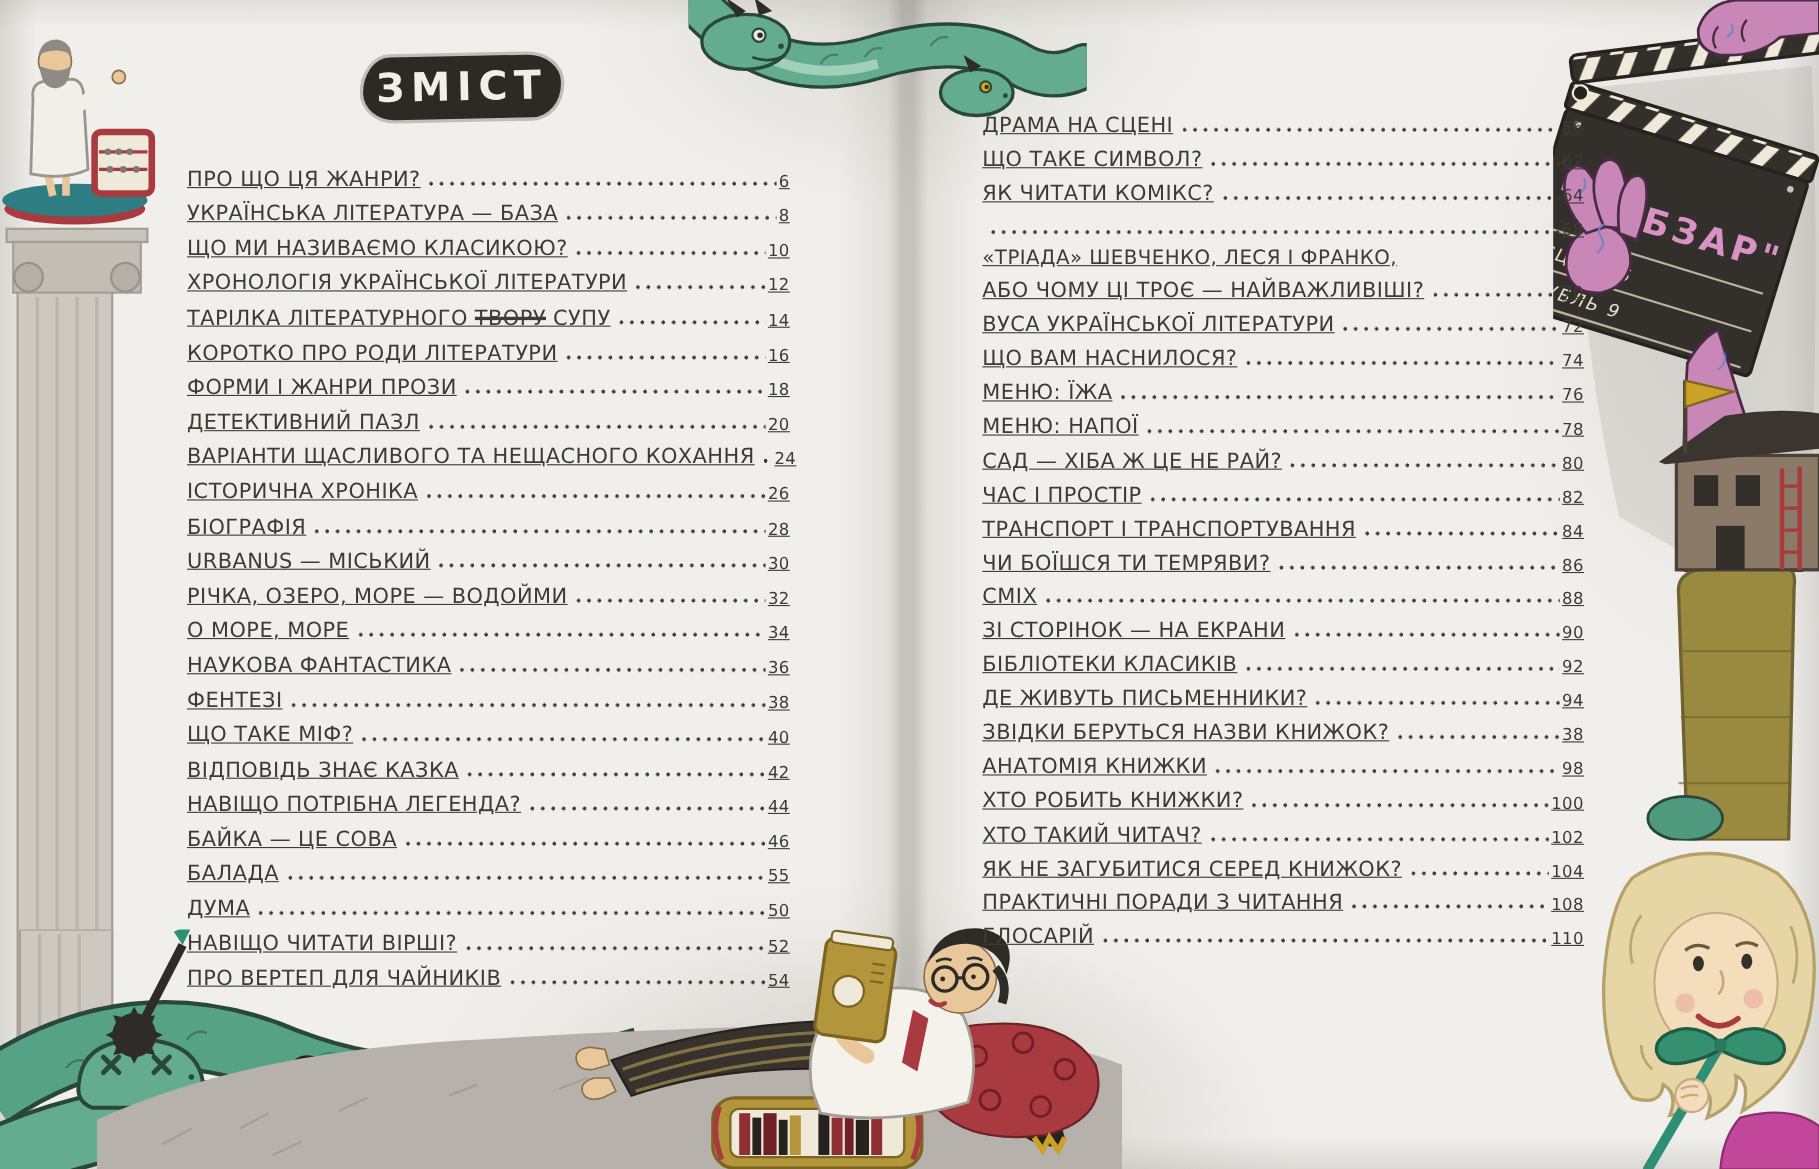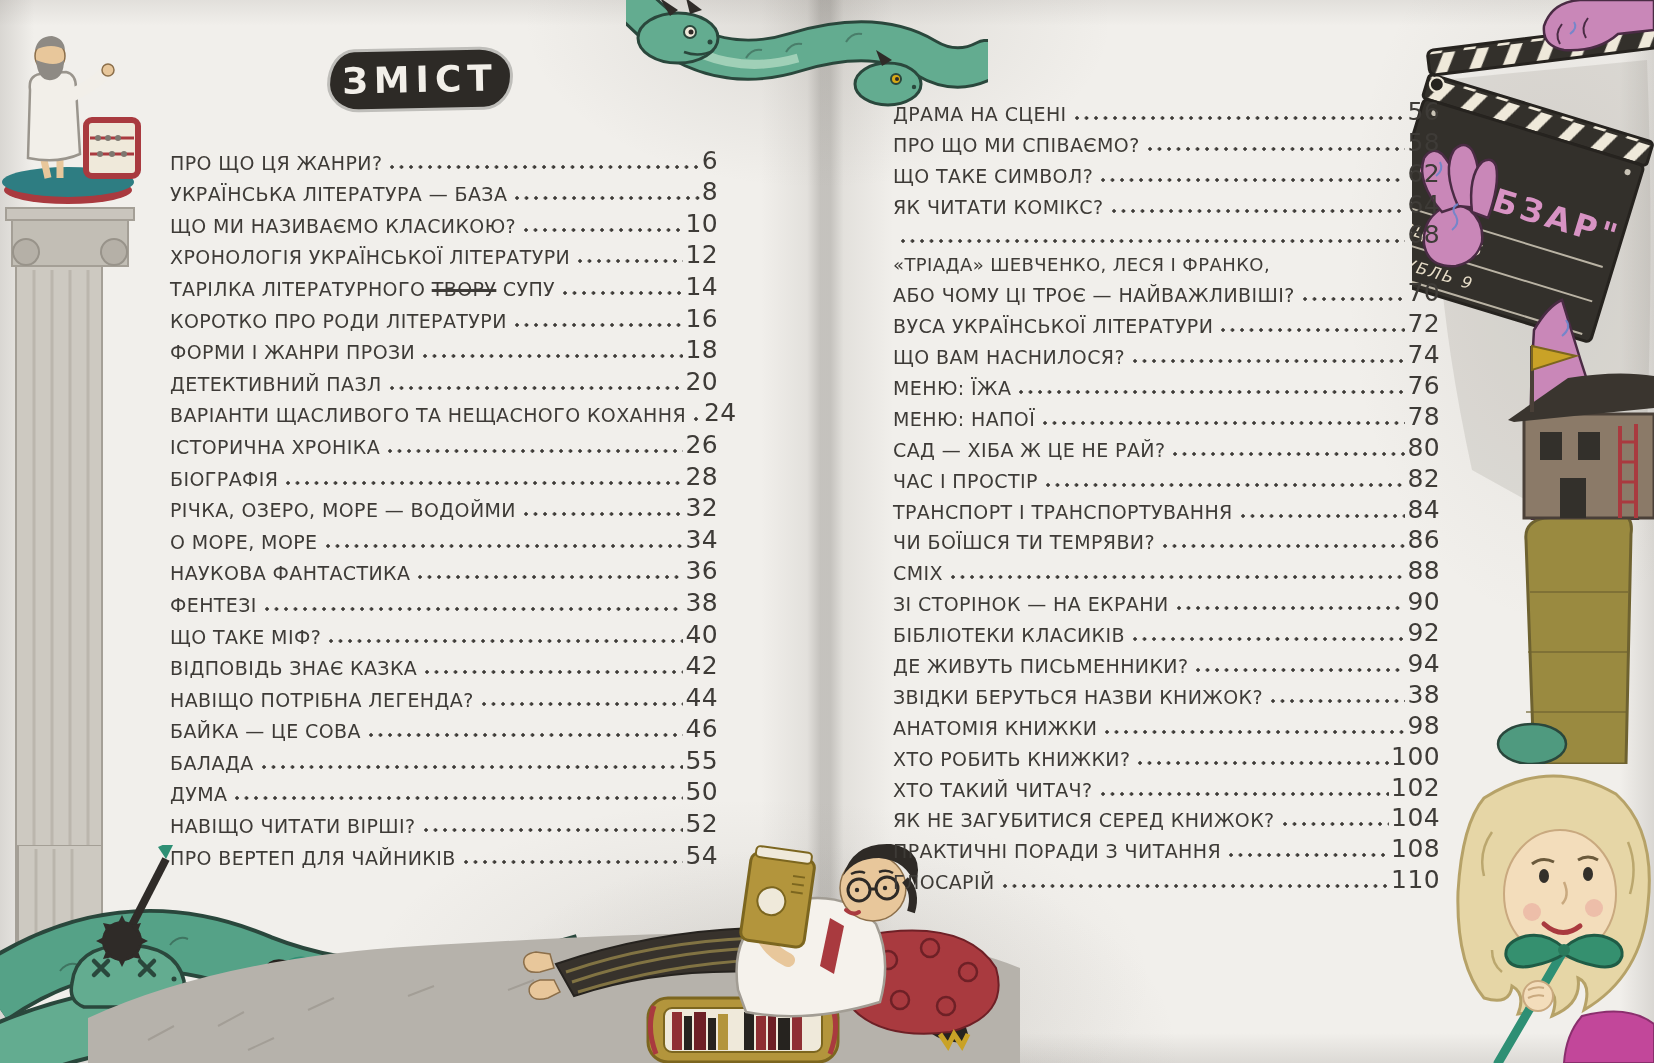--- a/index.html
+++ b/index.html
@@ -28,30 +28,30 @@
     transform:rotate(-1.2deg);
     box-shadow:0 0 0 3px rgba(45,42,38,0.25);
   }
   .title-badge span{
     color:#f2efe9;font-size:36px;font-weight:bold;letter-spacing:6px;line-height:1;
   }
 
   .toc{position:absolute;}
   .toc.left{left:170px;top:141px;width:548px;--rh:31.6px;}
   .toc.right{left:893px;top:93px;width:547px;--rh:30.9px;}
-  .toc-entry{width:100%;}
+  .toc-entry{width:100%;text-decoration:underline;}
   .entry-line{display:flex;align-items:flex-end;height:var(--rh);}
   .pre-line{height:27px;display:flex;align-items:flex-end;
     font-size:18px;letter-spacing:0.4px;line-height:1;white-space:nowrap;}
   .t{flex:0 1 auto;white-space:nowrap;font-size:19px;letter-spacing:0.4px;line-height:1;}
   .t s{text-decoration-line:line-through;text-decoration-thickness:2.5px;}
   .leader{flex:1 1 0;min-width:8px;height:4px;margin:0 2px 4px 8px;
     background-image:radial-gradient(circle at 2px 2px,#3e3b37 1.5px,transparent 1.9px);
     background-size:9.5px 4px;background-repeat:repeat-x;background-position:left bottom;}
-  .num{white-space:nowrap;font-size:25px;letter-spacing:0.4px;line-height:1;}
+  .num{white-space:nowrap;font-size:15px;letter-spacing:0.4px;line-height:1;}
 </style>
 </head>
 <body>
 
 <div class="spread">
 
   <svg class="illu" style="left:0;top:12px;" width="150" height="935" viewBox="0 0 150 935">
     <rect x="16" y="252" width="86" height="683" fill="#cdc9c1" stroke="#a49f96" stroke-width="2"></rect>
     <path d="M34,258 V930 M52,258 V930 M70,258 V930 M88,258 V930" stroke="#b6b1a8" stroke-width="3" fill="none" opacity="0.8"></path>
     <rect x="6" y="196" width="128" height="12" fill="#c9c5bd" stroke="#a49f96" stroke-width="2"></rect>
@@ -366,20 +366,27 @@
       </div>
       <div class="toc-entry">
         <div class="entry-line">
           <span class="t">БІОГРАФІЯ</span>
           <span class="leader"></span>
           <span class="num">28</span>
         </div>
       </div>
       <div class="toc-entry">
         <div class="entry-line">
+          <span class="t">URBANUS — МІСЬКИЙ</span>
+          <span class="leader"></span>
+          <span class="num">30</span>
+        </div>
+      </div>
+      <div class="toc-entry">
+        <div class="entry-line">
           <span class="t">РІЧКА, ОЗЕРО, МОРЕ — ВОДОЙМИ</span>
           <span class="leader"></span>
           <span class="num">32</span>
         </div>
       </div>
       <div class="toc-entry">
         <div class="entry-line">
           <span class="t">О МОРЕ, МОРЕ</span>
           <span class="leader"></span>
           <span class="num">34</span>
@@ -459,27 +466,20 @@
   <div id="toc-right" class="toc right">
       <div class="toc-entry">
         <div class="entry-line">
           <span class="t">ДРАМА НА СЦЕНІ</span>
           <span class="leader"></span>
           <span class="num">56</span>
         </div>
       </div>
       <div class="toc-entry">
         <div class="entry-line">
-          <span class="t">ПРО ЩО МИ СПІВАЄМО?</span>
-          <span class="leader"></span>
-          <span class="num">58</span>
-        </div>
-      </div>
-      <div class="toc-entry">
-        <div class="entry-line">
           <span class="t">ЩО ТАКЕ СИМВОЛ?</span>
           <span class="leader"></span>
           <span class="num">62</span>
         </div>
       </div>
       <div class="toc-entry">
         <div class="entry-line">
           <span class="t">ЯК ЧИТАТИ КОМІКС?</span>
           <span class="leader"></span>
           <span class="num">64</span>

